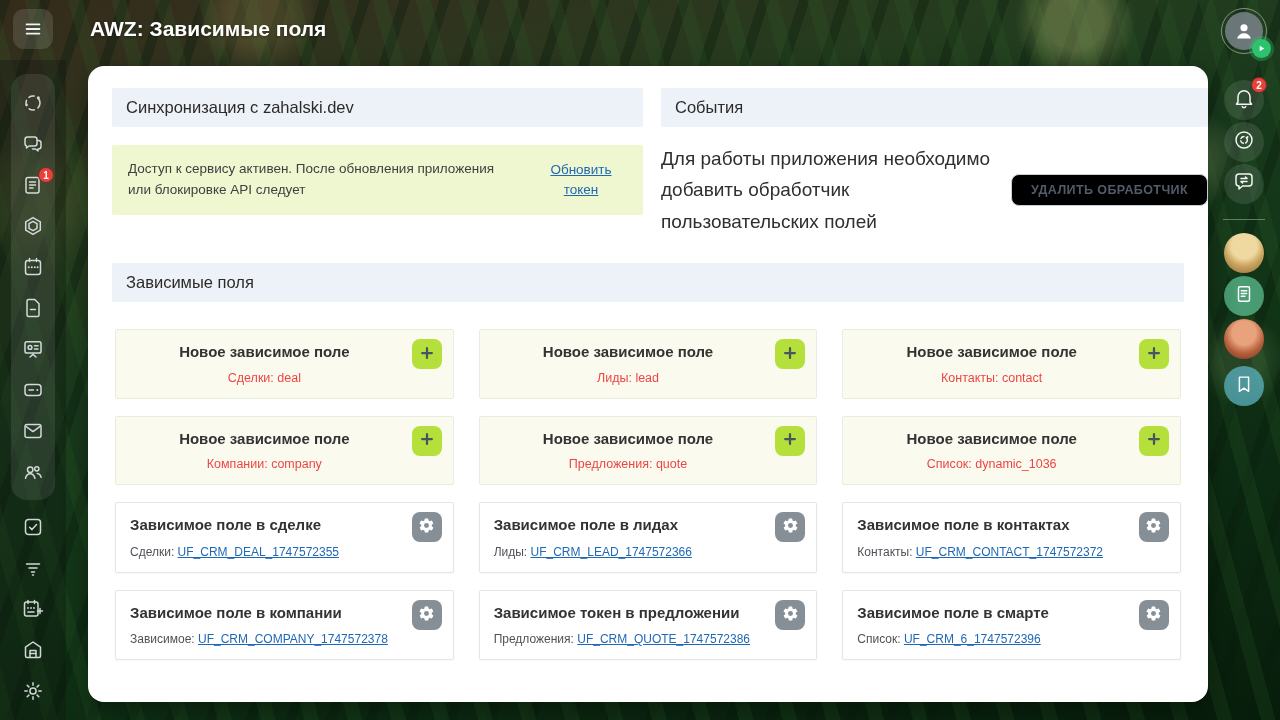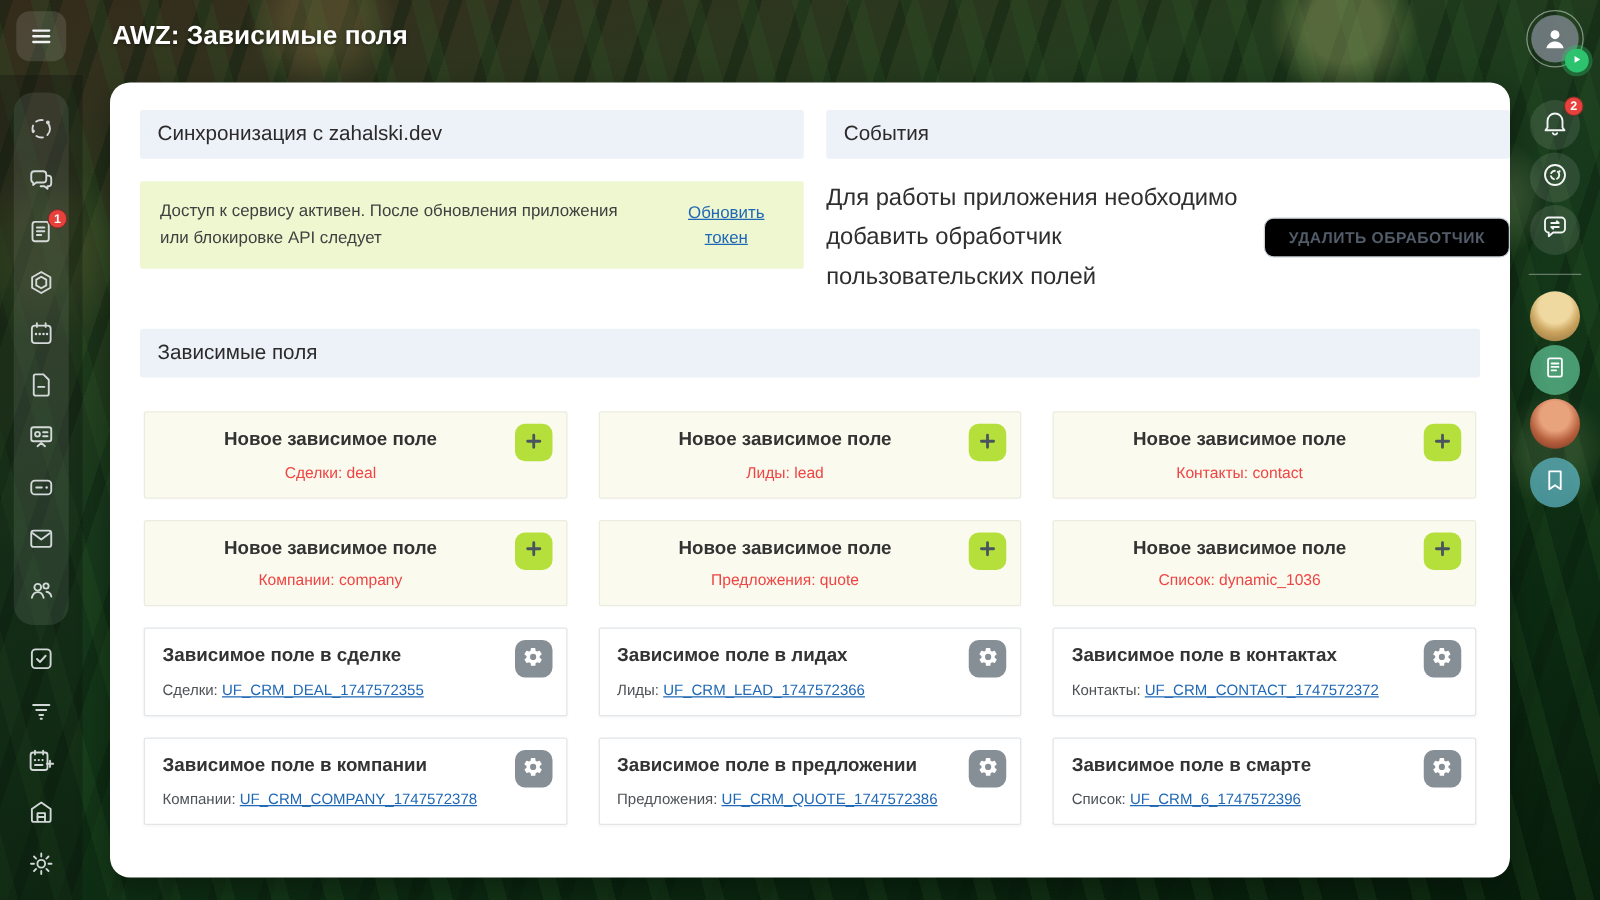--- a/index.html
+++ b/index.html
@@ -440,29 +440,29 @@
       <div class="card-title">Зависимое поле в контактах</div>
       <div class="card-link-row"><span>Контакты: </span><a class="card-link" href="#">UF_CRM_CONTACT_1747572372</a></div>
       <button class="sq-btn sq-gear">
           <span><svg width="17" height="17" viewBox="0 0 24 24">
               <path fill="#fff" d="M19.4 13c.04-.32.06-.66.06-1s-.02-.68-.06-1l2.1-1.65a.5.5 0 0 0 .12-.64l-2-3.46a.5.5 0 0 0-.61-.22l-2.48 1a7.3 7.3 0 0 0-1.73-1l-.37-2.65A.5.5 0 0 0 13.93 2h-4a.5.5 0 0 0-.5.42l-.37 2.65c-.62.26-1.2.6-1.73 1l-2.48-1a.5.5 0 0 0-.61.22l-2 3.46a.5.5 0 0 0 .12.64L4.56 11c-.04.32-.06.66-.06 1s.02.68.06 1l-2.1 1.65a.5.5 0 0 0-.12.64l2 3.46c.14.24.42.34.61.22l2.48-1c.53.4 1.11.74 1.73 1l.37 2.65c.04.24.25.42.5.42h4c.25 0 .46-.18.5-.42l.37-2.65c.62-.26 1.2-.6 1.73-1l2.48 1c.24.1.5 0 .61-.22l2-3.46a.5.5 0 0 0-.12-.64L19.4 13zM12 15.5a3.5 3.5 0 1 1 0-7 3.5 3.5 0 0 1 0 7z"></path>
             </svg></span>
         </button>
     </div>
     <div class="card card-conf">
       <div class="card-title">Зависимое поле в компании</div>
-      <div class="card-link-row"><span>Компании: </span><a class="card-link" href="#">UF_CRM_COMPANY_1747572378</a></div>
-      <button class="sq-btn sq-gear">
-          <span><svg width="17" height="17" viewBox="0 0 24 24">
-              <path fill="#fff" d="M19.4 13c.04-.32.06-.66.06-1s-.02-.68-.06-1l2.1-1.65a.5.5 0 0 0 .12-.64l-2-3.46a.5.5 0 0 0-.61-.22l-2.48 1a7.3 7.3 0 0 0-1.73-1l-.37-2.65A.5.5 0 0 0 13.93 2h-4a.5.5 0 0 0-.5.42l-.37 2.65c-.62.26-1.2.6-1.73 1l-2.48-1a.5.5 0 0 0-.61.22l-2 3.46a.5.5 0 0 0 .12.64L4.56 11c-.04.32-.06.66-.06 1s.02.68.06 1l-2.1 1.65a.5.5 0 0 0-.12.64l2 3.46c.14.24.42.34.61.22l2.48-1c.53.4 1.11.74 1.73 1l.37 2.65c.04.24.25.42.5.42h4c.25 0 .46-.18.5-.42l.37-2.65c.62-.26 1.2-.6 1.73-1l2.48 1c.24.1.5 0 .61-.22l2-3.46a.5.5 0 0 0-.12-.64L19.4 13zM12 15.5a3.5 3.5 0 1 1 0-7 3.5 3.5 0 0 1 0 7z"></path>
-            </svg></span>
-        </button>
-    </div>
-    <div class="card card-conf">
-      <div class="card-title">Зависимое поле в предложении</div>
+      <div class="card-link-row"><span>Зависимое: </span><a class="card-link" href="#">UF_CRM_COMPANY_1747572378</a></div>
+      <button class="sq-btn sq-gear">
+          <span><svg width="17" height="17" viewBox="0 0 24 24">
+              <path fill="#fff" d="M19.4 13c.04-.32.06-.66.06-1s-.02-.68-.06-1l2.1-1.65a.5.5 0 0 0 .12-.64l-2-3.46a.5.5 0 0 0-.61-.22l-2.48 1a7.3 7.3 0 0 0-1.73-1l-.37-2.65A.5.5 0 0 0 13.93 2h-4a.5.5 0 0 0-.5.42l-.37 2.65c-.62.26-1.2.6-1.73 1l-2.48-1a.5.5 0 0 0-.61.22l-2 3.46a.5.5 0 0 0 .12.64L4.56 11c-.04.32-.06.66-.06 1s.02.68.06 1l-2.1 1.65a.5.5 0 0 0-.12.64l2 3.46c.14.24.42.34.61.22l2.48-1c.53.4 1.11.74 1.73 1l.37 2.65c.04.24.25.42.5.42h4c.25 0 .46-.18.5-.42l.37-2.65c.62-.26 1.2-.6 1.73-1l2.48 1c.24.1.5 0 .61-.22l2-3.46a.5.5 0 0 0-.12-.64L19.4 13zM12 15.5a3.5 3.5 0 1 1 0-7 3.5 3.5 0 0 1 0 7z"></path>
+            </svg></span>
+        </button>
+    </div>
+    <div class="card card-conf">
+      <div class="card-title">Зависимое токен в предложении</div>
       <div class="card-link-row"><span>Предложения: </span><a class="card-link" href="#">UF_CRM_QUOTE_1747572386</a></div>
       <button class="sq-btn sq-gear">
           <span><svg width="17" height="17" viewBox="0 0 24 24">
               <path fill="#fff" d="M19.4 13c.04-.32.06-.66.06-1s-.02-.68-.06-1l2.1-1.65a.5.5 0 0 0 .12-.64l-2-3.46a.5.5 0 0 0-.61-.22l-2.48 1a7.3 7.3 0 0 0-1.73-1l-.37-2.65A.5.5 0 0 0 13.93 2h-4a.5.5 0 0 0-.5.42l-.37 2.65c-.62.26-1.2.6-1.73 1l-2.48-1a.5.5 0 0 0-.61.22l-2 3.46a.5.5 0 0 0 .12.64L4.56 11c-.04.32-.06.66-.06 1s.02.68.06 1l-2.1 1.65a.5.5 0 0 0-.12.64l2 3.46c.14.24.42.34.61.22l2.48-1c.53.4 1.11.74 1.73 1l.37 2.65c.04.24.25.42.5.42h4c.25 0 .46-.18.5-.42l.37-2.65c.62-.26 1.2-.6 1.73-1l2.48 1c.24.1.5 0 .61-.22l2-3.46a.5.5 0 0 0-.12-.64L19.4 13zM12 15.5a3.5 3.5 0 1 1 0-7 3.5 3.5 0 0 1 0 7z"></path>
             </svg></span>
         </button>
     </div>
     <div class="card card-conf">
       <div class="card-title">Зависимое поле в смарте</div>
       <div class="card-link-row"><span>Список: </span><a class="card-link" href="#">UF_CRM_6_1747572396</a></div>

